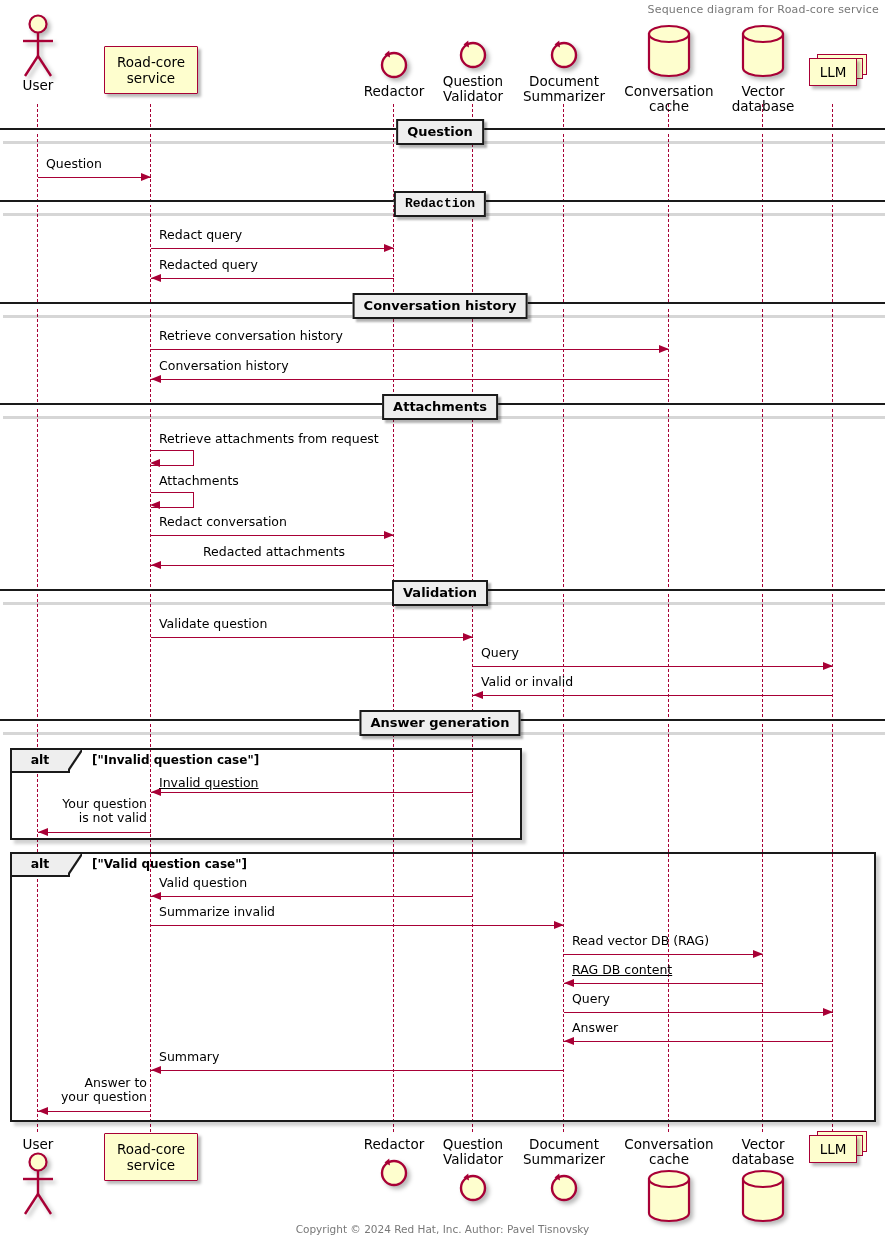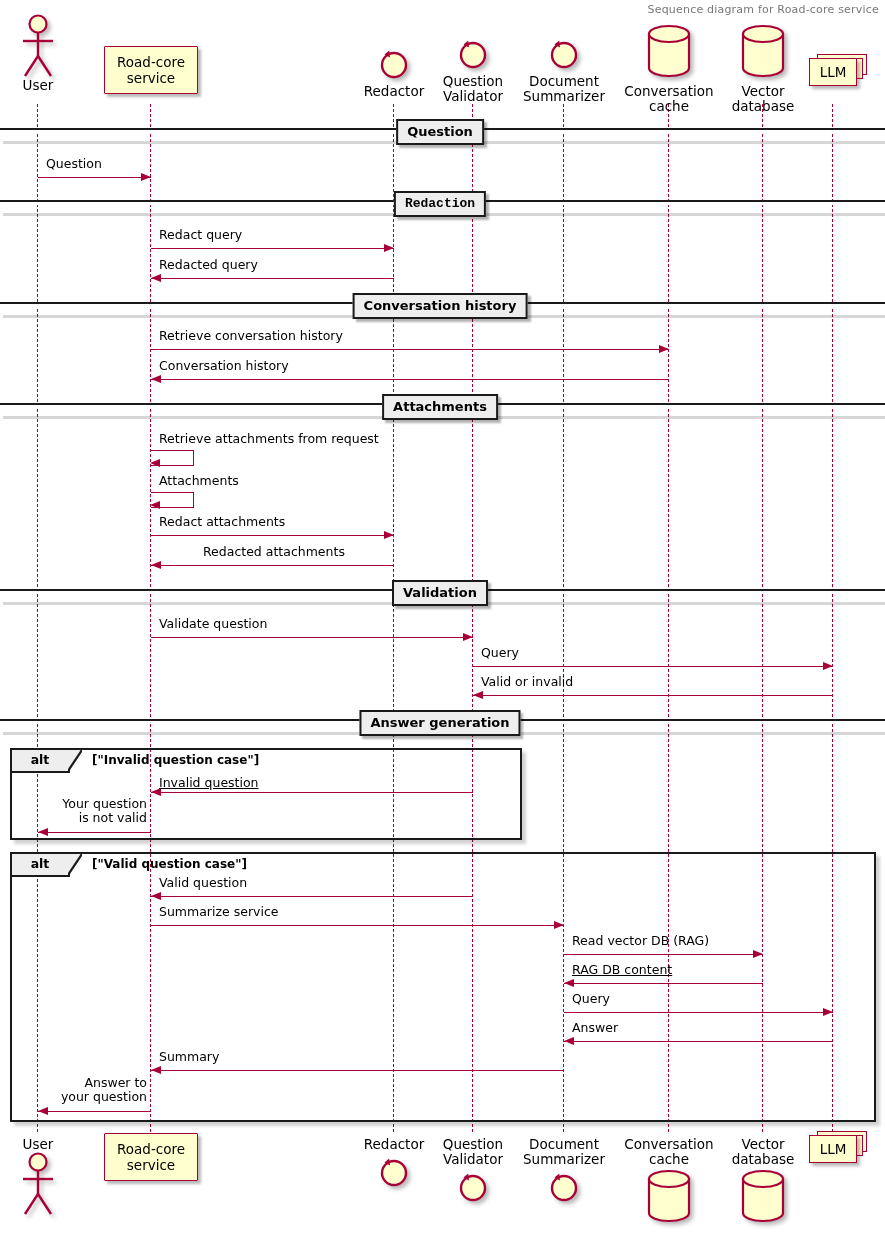--- a/index.html
+++ b/index.html
@@ -204,21 +204,21 @@
       <div class="arrow-head l" style="top: 375px; left: 151px;"></div>
       <div class="msg-label" style="top: 359px; left: 159px;">Conversation history</div>
       <div class="self-loop" style="left: 151px; top: 450px; width: 42px;"></div>
       <div class="arrow-head l" style="left: 150px; top: 459px;"></div>
       <div class="msg-label" style="left: 159px; top: 432px;">Retrieve attachments from request</div>
       <div class="self-loop" style="left: 151px; top: 492px; width: 42px;"></div>
       <div class="arrow-head l" style="left: 150px; top: 501px;"></div>
       <div class="msg-label" style="left: 159px; top: 474px;">Attachments</div>
       <div class="msg-line" style="left: 151px; top: 535px; width: 243px;"></div>
       <div class="arrow-head r" style="top: 531px; left: 384px;"></div>
-      <div class="msg-label" style="top: 515px; left: 159px;">Redact attachments</div>
+      <div class="msg-label" style="top: 515px; left: 159px;">Redact conversation</div>
       <div class="msg-line" style="left: 151px; top: 565px; width: 243px;"></div>
       <div class="arrow-head l" style="top: 561px; left: 151px;"></div>
       <div class="msg-label" style="top: 545px; left: 159px; margin-left: 44px;">Redacted attachments</div>
       <div class="msg-line" style="left: 151px; top: 637px; width: 322px;"></div>
       <div class="arrow-head r" style="top: 633px; left: 463px;"></div>
       <div class="msg-label" style="top: 617px; left: 159px;">Validate question</div>
       <div class="msg-line" style="left: 473px; top: 666px; width: 360px;"></div>
       <div class="arrow-head r" style="top: 662px; left: 823px;"></div>
       <div class="msg-label" style="top: 646px; left: 481px;">Query</div>
       <div class="msg-line" style="left: 473px; top: 695px; width: 360px;"></div>
@@ -228,21 +228,21 @@
       <div class="arrow-head l" style="top: 788px; left: 151px;"></div>
       <div class="msg-label" style="top: 776px; left: 159px; text-decoration: underline;">Invalid question</div>
       <div class="msg-line" style="left: 38px; top: 832px; width: 113px;"></div>
       <div class="arrow-head l" style="top: 828px; left: 38px;"></div>
       <div class="msg-label right" style="top: 797px; left: 42px; width: 105px;">Your question<br>is not valid</div>
       <div class="msg-line" style="left: 151px; top: 896px; width: 322px;"></div>
       <div class="arrow-head l" style="top: 892px; left: 151px;"></div>
       <div class="msg-label" style="top: 876px; left: 159px;">Valid question</div>
       <div class="msg-line" style="left: 151px; top: 925px; width: 413px;"></div>
       <div class="arrow-head r" style="top: 921px; left: 554px;"></div>
-      <div class="msg-label" style="top: 905px; left: 159px;">Summarize service</div>
+      <div class="msg-label" style="top: 905px; left: 159px;">Summarize invalid</div>
       <div class="msg-line" style="left: 564px; top: 954px; width: 199px;"></div>
       <div class="arrow-head r" style="top: 950px; left: 753px;"></div>
       <div class="msg-label" style="top: 934px; left: 572px;">Read vector DB (RAG)</div>
       <div class="msg-line" style="left: 564px; top: 983px; width: 199px;"></div>
       <div class="arrow-head l" style="top: 979px; left: 564px;"></div>
       <div class="msg-label" style="top: 963px; left: 572px; text-decoration: underline;">RAG DB content</div>
       <div class="msg-line" style="left: 564px; top: 1012px; width: 269px;"></div>
       <div class="arrow-head r" style="top: 1008px; left: 823px;"></div>
       <div class="msg-label" style="top: 992px; left: 572px;">Query</div>
       <div class="msg-line" style="left: 564px; top: 1041px; width: 269px;"></div>
@@ -355,13 +355,14 @@
         <div><svg class="shadow" width="48" height="58" viewBox="0 0 48 58">
             <path d="M4 12 L4 46 A20 8 0 0 0 44 46 L44 12 Z" fill="#FEFECE" stroke="#A80036" stroke-width="2.2"></path>
             <ellipse cx="24" cy="12" rx="20" ry="8" fill="#FEFECE" stroke="#A80036" stroke-width="2.2"></ellipse>
           </svg></div>
       </div>
       <div class="participant" style="left: 753px; width: 160px; top: 1139px;">
         <div><span class="pcoll"><span class="back1" style="left:8px;top:-8px;width:100%;height:100%;"></span><span class="back2" style="left:4px;top:-4px;width:100%;height:100%;"></span><span class="front">LLM</span></span></div>
       </div>
     </div>
 
+  <div class="diagram-footer">Copyright © 2024 Red Hat, Inc. Author: Pavel Tisnovsky</div>
 </div>
 
 </body></html>

